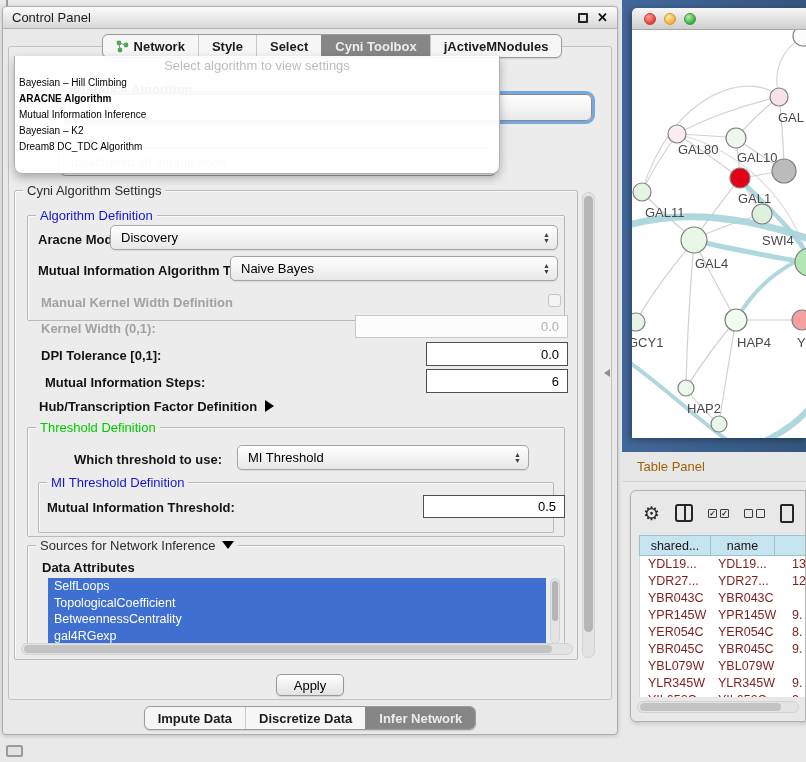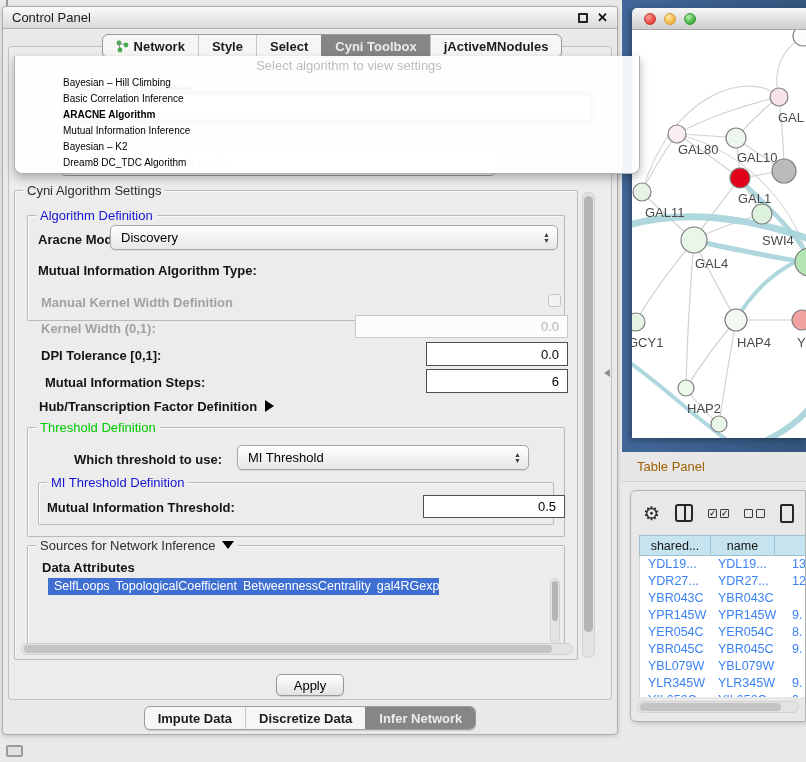--- a/index.html
+++ b/index.html
@@ -33,23 +33,23 @@
 
   
   #ghost-label { left:70px; top:82px; font-size:13px; font-weight:bold; color:#333; z-index:1; }
   #ghost-combo1 { left:64px; top:94px; width:528px; height:27px; border-radius:6px; z-index:1;
     background:linear-gradient(#ffffff,#e9e9e9); box-shadow:0 0 0 3px rgba(96,156,222,.85); border:1px solid #8a8a8a; }
   #ghost-combo2 { left:58px; top:148px; width:440px; height:28px; border-radius:8px; z-index:1;
     background:#f6f6f6; border:1px solid #9a9a9a; color:#9a9a9a; font-size:13px;
     display:flex; align-items:center; padding-left:12px; }
 
   
-  #algo-popup { left:14px; top:56px; width:626px; height:118px; z-index:10;
+  #algo-popup { left:14px; top:56px; width:486px; height:118px; z-index:10;
     background:rgba(255,255,255,.94); border:1px solid #b0b0b0; border-top:none;
-    border-radius:0 0 8px 8px; box-shadow:0 4px 10px rgba(0,0,0,.28); padding-top:1px;padding-left:44px; }
+    border-radius:0 0 8px 8px; box-shadow:0 4px 10px rgba(0,0,0,.28); padding-top:1px; }
   .popup-placeholder { text-align:center; color:#bdbdbd; font-size:13px; height:18px; line-height:18px; }
   .popup-item { font-size:10px; height:16px; line-height:16px; padding-left:4px; color:#000; white-space:nowrap; }
   .popup-item.bold { font-weight:bold; }
 
   
   .tgroup { position:absolute; border:1px solid #b9b9b9; border-radius:2px;
     box-shadow:inset 1px 1px 0 rgba(255,255,255,.75); }
   .gtitle { position:absolute; top:-8px; left:8px; background:#ececec; padding:0 4px;
     font-size:13px; color:#2e2e2e; white-space:nowrap; }
   .gtitle.blue { color:#1414d2; }
@@ -69,21 +69,21 @@
   .num-field.disabled { border:1px solid #c9c9c9; background:#fcfcfc; color:#b2b2b2; }
 
   .checkbox { position:absolute; width:13px; height:13px; border:1px solid #c4c4c4; border-radius:3px; background:#f3f3f3; }
 
   .arrow-right { display:inline-block; width:0; height:0; border-left:9px solid #000;
     border-top:6px solid transparent; border-bottom:6px solid transparent; margin-left:8px; vertical-align:-1px; }
   .arrow-down-sm { display:inline-block; width:0; height:0; border-top:8px solid #000;
     border-left:6px solid transparent; border-right:6px solid transparent; margin-left:6px; vertical-align:1px; }
 
   
-  .attr-list { position:absolute; display:flex; }
+  .attr-list { position:absolute; display:flex; flex-direction:column; }
   .attr-item { height:16.5px; background:#3e6fd1; color:#fff; font-size:12.5px; line-height:16.5px;
     padding-left:6px; white-space:nowrap; }
 
   .vsb { position:absolute; background:#e3e3e3; border:1px solid #d2d2d2; border-radius:6px; }
   .vsb .thumb { position:absolute; left:1px; right:1px; background:#b5b5b5; border-radius:5px; }
   .hsb { position:absolute; background:#e3e3e3; border:1px solid #d2d2d2; border-radius:6px; }
   .hsb .thumb { position:absolute; top:1px; bottom:1px; background:#c3c3c3; border-radius:5px; }
 
   #apply-row { left:2px; top:674px; width:616px; display:flex; justify-content:center; }
   #apply-btn { height:22px; padding:0 17px; border:1px solid #979797; border-radius:5px;
@@ -122,21 +122,21 @@
     color:#2c2c2c; text-align:center; font-weight:bold; }
   .doc-ico { width:14px; height:19px; border:2px solid #262626; border-radius:2px; }
 
   .ttable { margin-left:8px; width:220px; }
   .thead { display:flex; height:21px; }
   .th { background:#c6e4f0; border:1px solid #9cc0d0; border-left:none; font-size:12.5px; color:#141414;
     display:flex; align-items:center; justify-content:center; }
   .th:first-child { border-left:1px solid #9cc0d0; }
   .tbody { background:#fff; height:141px; overflow:hidden; border-left:1px solid #d7d7d7; }
   .trow { display:flex; height:17px; }
-  .tcell { font-size:12.5px; color:#3b82f6; line-height:17px; white-space:nowrap; overflow:hidden; }
+  .tcell { font-size:12.5px; color:#7f1d1d; line-height:17px; white-space:nowrap; overflow:hidden; }
   .tcell.c0 { width:72px; padding-left:8px; }
   .tcell.c1 { width:64px; padding-left:6px; }
   .tcell.c2 { width:70px; padding-left:16px; }
   .th.c0 { width:72px; } .th.c1 { width:64px; } .th.c2 { width:70px; }
 
   #mini-icon { left:6px; top:745px; width:17px; height:12px; border:2px solid #9b9b9b; background:#e2e2e2; border-radius:2px; }
   #corner-tick { left:6px; top:0; width:2px; height:6px; background:#9a9a9a; }
 
   
   .net-glyph { width:13px; height:13px; position:relative; }
@@ -189,41 +189,47 @@
 
   <div id="ghost-label" class="abs">Inference Algorithm</div>
   <div id="ghost-combo1" class="abs"></div>
   <div id="ghost-combo2" class="abs">
     <span>gal4filtered.sif default node</span>
   </div>
 
   <div id="algo-popup" class="abs">
     <div class="popup-placeholder">Select algorithm to view settings</div>
     <div class="popup-item">Bayesian – Hill Climbing</div>
-    <div class="popup-item">Basic Correlation Inference</div>
     <div class="popup-item bold">ARACNE Algorithm</div>
     <div class="popup-item">Mutual Information Inference</div>
     <div class="popup-item">Bayesian – K2</div>
     <div class="popup-item">Dream8 DC_TDC Algorithm</div>
   </div>
 
   <div class="tgroup" style="left:14px; top:190px; width:564px; height:470px;">
     <span class="gtitle">Cyni Algorithm Settings</span>
 
     <div class="tgroup" style="left:12px; top:24px; width:538px; height:106px;">
       <span class="gtitle blue">Algorithm Definition</span>
       <span class="flabel" style="left:10px; top:16px;">Aracne Mode:</span>
       <div class="combo" style="left:82px; top:9px; width:448px; height:25px;">
         <span>Discovery</span>
         <span class="stepper">
             <span>▲</span>
             <span>▼</span>
           </span>
       </div>
       <span class="flabel" style="left:10px; top:47px;">Mutual Information Algorithm Type:</span>
+      <div class="combo" style="left:202px; top:40px; width:328px; height:25px;">
+        <span>Naive Bayes</span>
+        <span class="stepper">
+            <span>▲</span>
+            <span>▼</span>
+          </span>
+      </div>
     </div>
 
     <span class="flabel disabled" style="left:26px; top:104px;">Manual Kernel Width Definition</span>
     <span class="checkbox" style="left:533px; top:103px;"></span>
 
     <span class="flabel disabled" style="left:26px; top:130px;">Kernel Width (0,1):</span>
     <div class="num-field disabled" style="left:340px; top:124px; width:213px; height:23px;">
       <span>0.0</span>
     </div>
 
@@ -244,21 +250,21 @@
     <div class="tgroup" style="left:12px; top:236px; width:538px; height:110px;">
       <span class="gtitle green">Threshold Definition</span>
       <span class="flabel" style="left:46px; top:24px;">Which threshold to use:</span>
       <div class="combo" style="left:209px; top:17px; width:292px; height:25px;">
         <span>MI Threshold</span>
         <span class="stepper">
             <span>▲</span>
             <span>▼</span>
           </span>
       </div>
-      <div class="tgroup" style="left:10px; top:54px; width:516px; height:43px;">
+      <div class="tgroup" style="left:10px; top:54px; width:516px; height:51px;">
         <span class="gtitle blue">MI Threshold Definition</span>
         <span class="flabel" style="left:8px; top:17px;">Mutual Information Threshold:</span>
         <div class="num-field" style="left:384px; top:12px; width:142px; height:23px;">
           <span>0.5</span>
         </div>
       </div>
     </div>
 
     <div class="tgroup" style="left:12px; top:354px; width:538px; height:106px;">
       <span class="gtitle">

